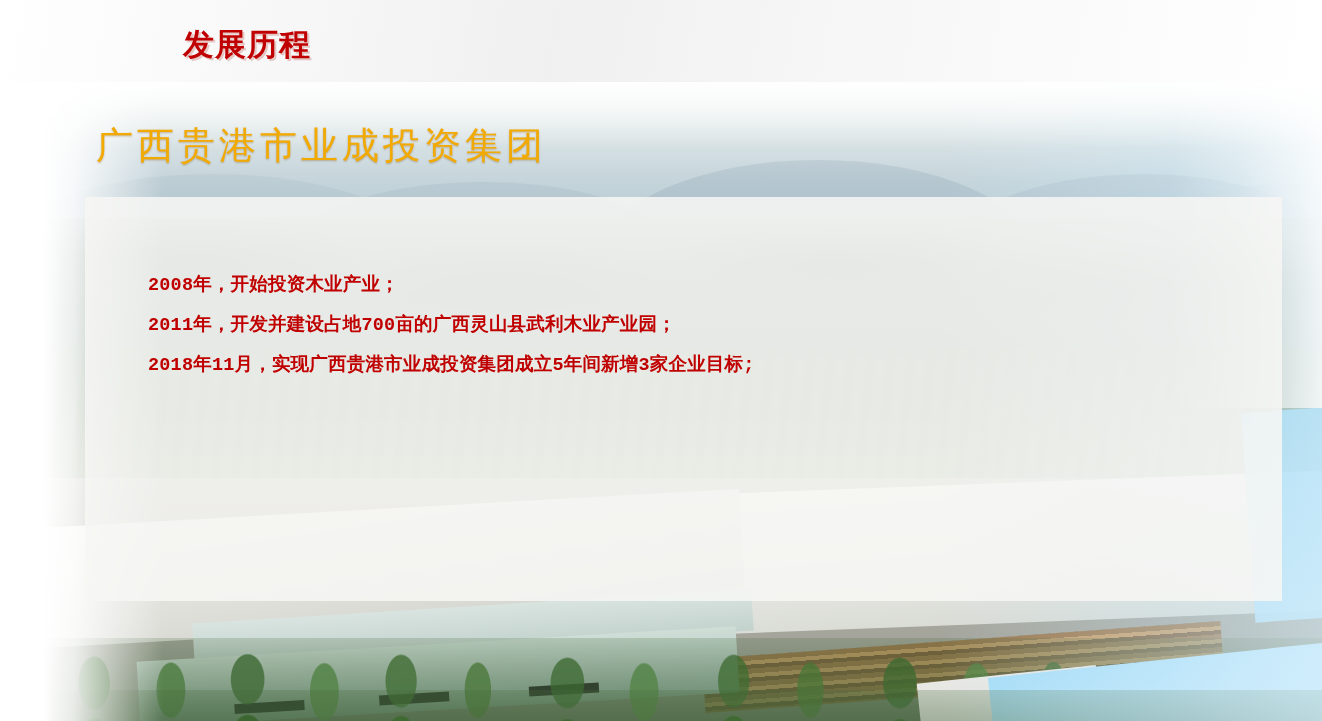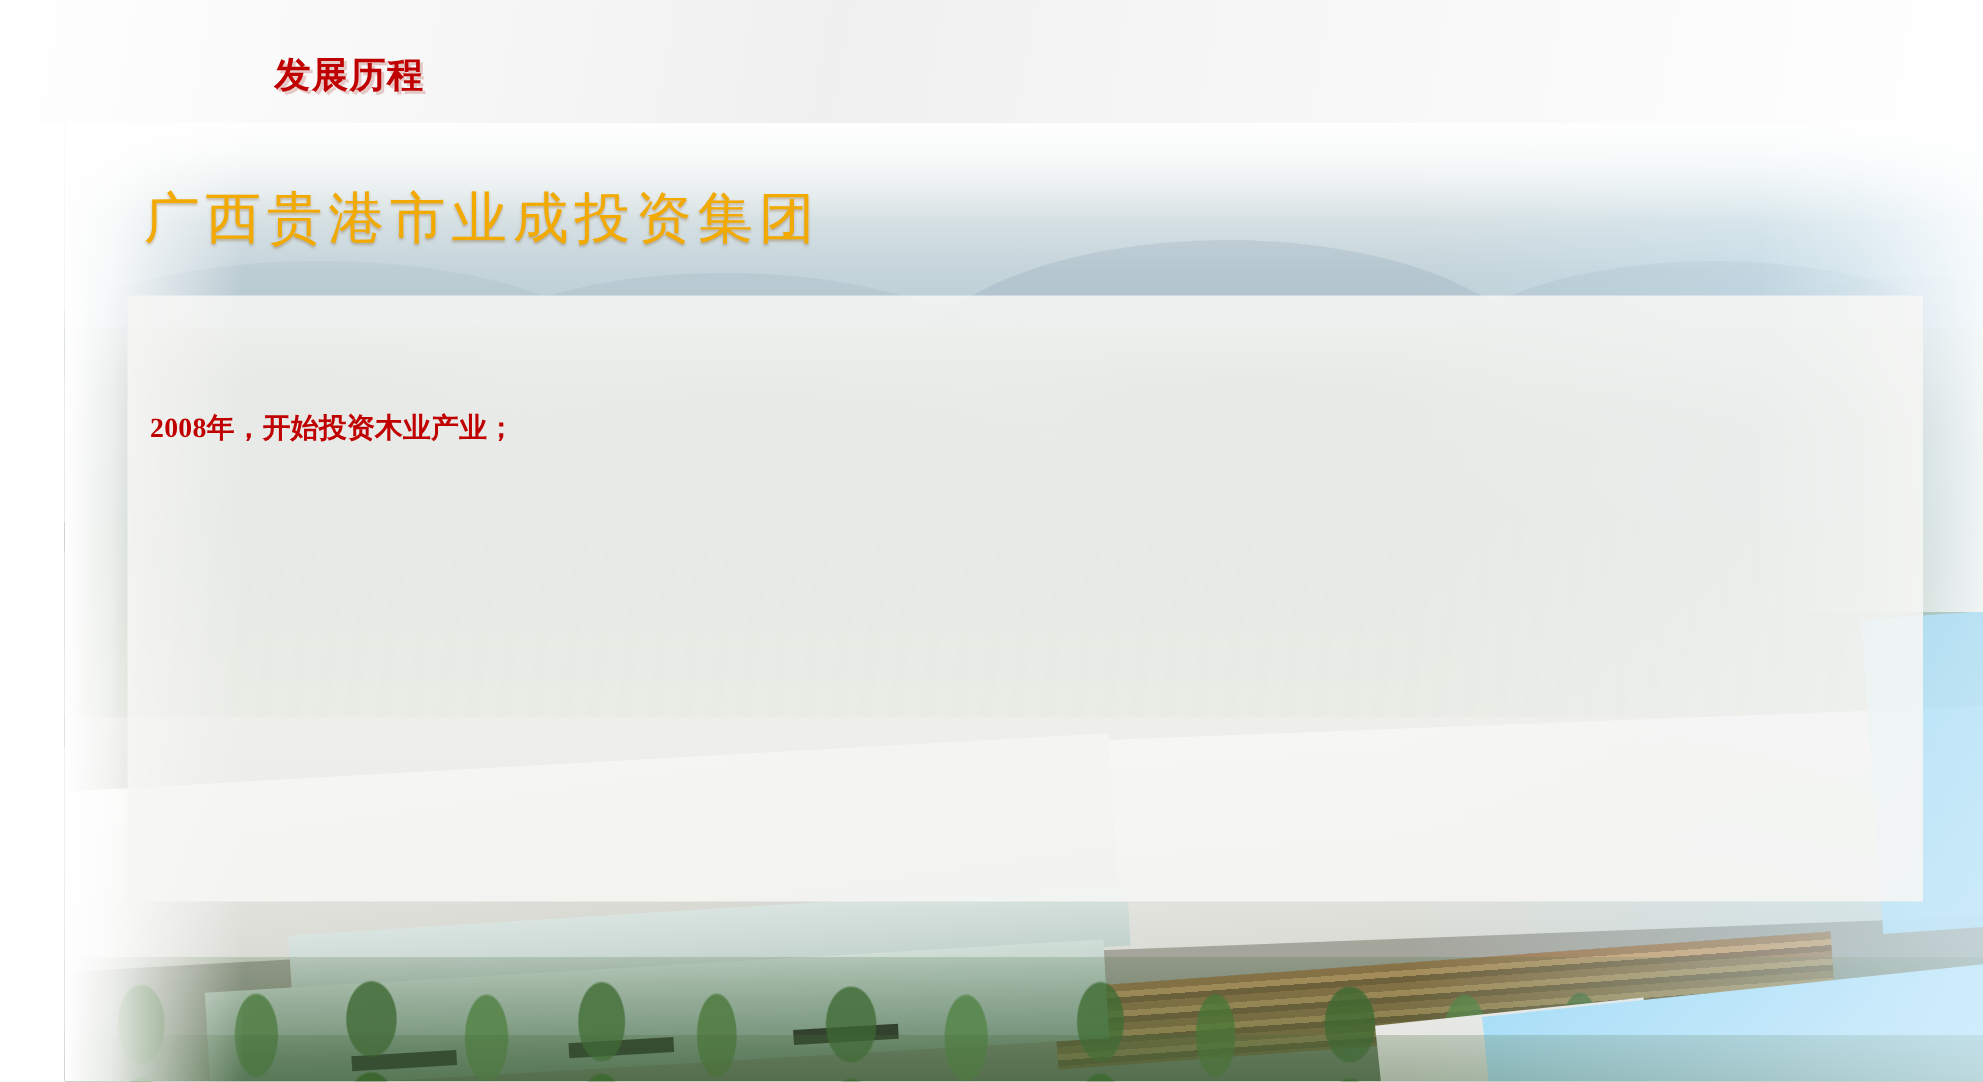--- a/index.html
+++ b/index.html
@@ -29,27 +29,26 @@
     width: 1322px; height: 82px;
     background: linear-gradient(100deg, #ffffff 0%, #f7f7f7 22%, #f0f0f0 42%, #f6f6f6 62%, #ffffff 100%);
     z-index: 6;
   }
   .slide-title {
     position: absolute;
     left: 183px;
     top: 24px;
     font-family: "Liberation Sans", "DejaVu Sans", sans-serif;
     font-weight: bold;
-    font-size: 24px;
+    font-size: 31px;
     letter-spacing: 1px;
     color: #c00000;
     text-shadow: 2px 2px 0 rgba(160,30,20,0.22);
     z-index: 7;
     white-space: nowrap;
-    margin-top: 10px;
   }
 
   
   .photo-wrap {
     position: absolute;
     left: 43px;
     top: 78px;
     width: 1279px;
     height: 643px;
     overflow: hidden;
@@ -238,27 +237,28 @@
 
   
   .timeline {
     position: absolute;
     left: 100px;
     top: 266px;
     width: 1180px;
     z-index: 5;
   }
   .tl-line {
-    font-family: Liberation Serif, serif;
+    font-family: Liberation Mono, monospace;
     font-weight: bold;
     font-size: 18.5px;
     line-height: 40px;
     color: #c00000;
     letter-spacing: .2px;
     white-space: nowrap;
+    margin-left: 48px;
   }
 </style>
 </head>
 <body>
 
 <div class="slide">
 
   <div class="photo-wrap">
     <div class="photo">
       <div class="ph-sky"></div>
@@ -290,18 +290,20 @@
       <div class="ph-fade-top"></div>
     </div>
   </div>
 
   <div class="company-name">广西贵港市业成投资集团</div>
 
   <div class="content-panel"></div>
 
   <div class="timeline">
     <div class="tl-line">2008年，开始投资木业产业；</div>
+    <div class="tl-line">2011年，开发并建设占地700亩的广西灵山县武利木业产业园；</div>
+    <div class="tl-line">2018年11月，实现广西贵港市业成投资集团成立5年间新增3家企业目标;</div>
   </div>
 
   <div class="header-band"></div>
   <div class="slide-title">发展历程</div>
 
 </div>
 
 </body></html>

